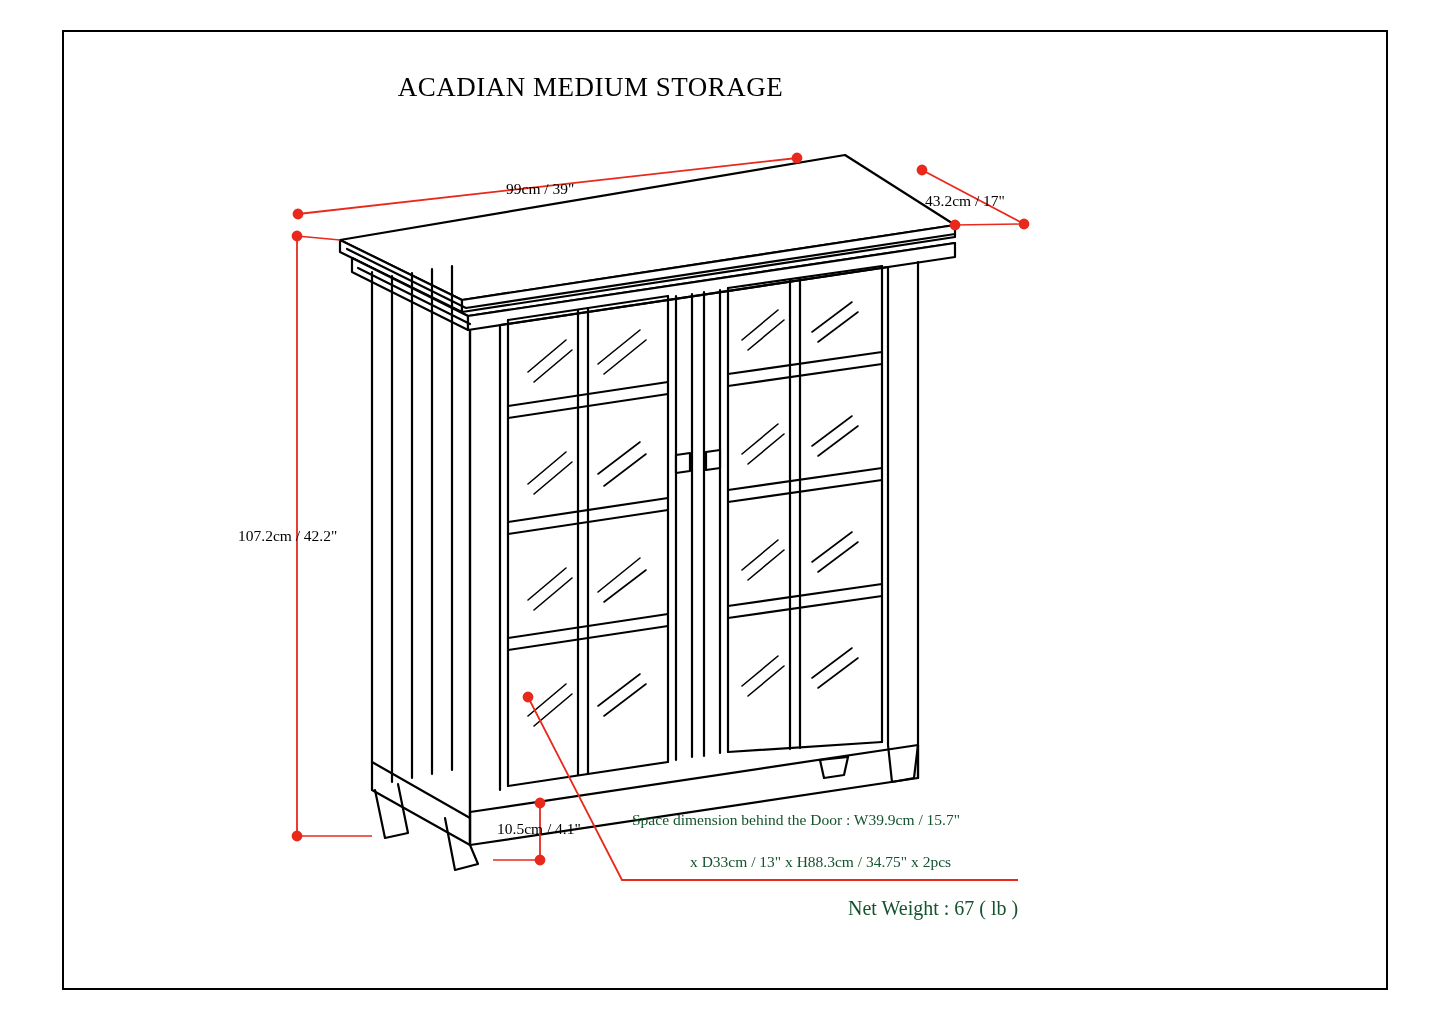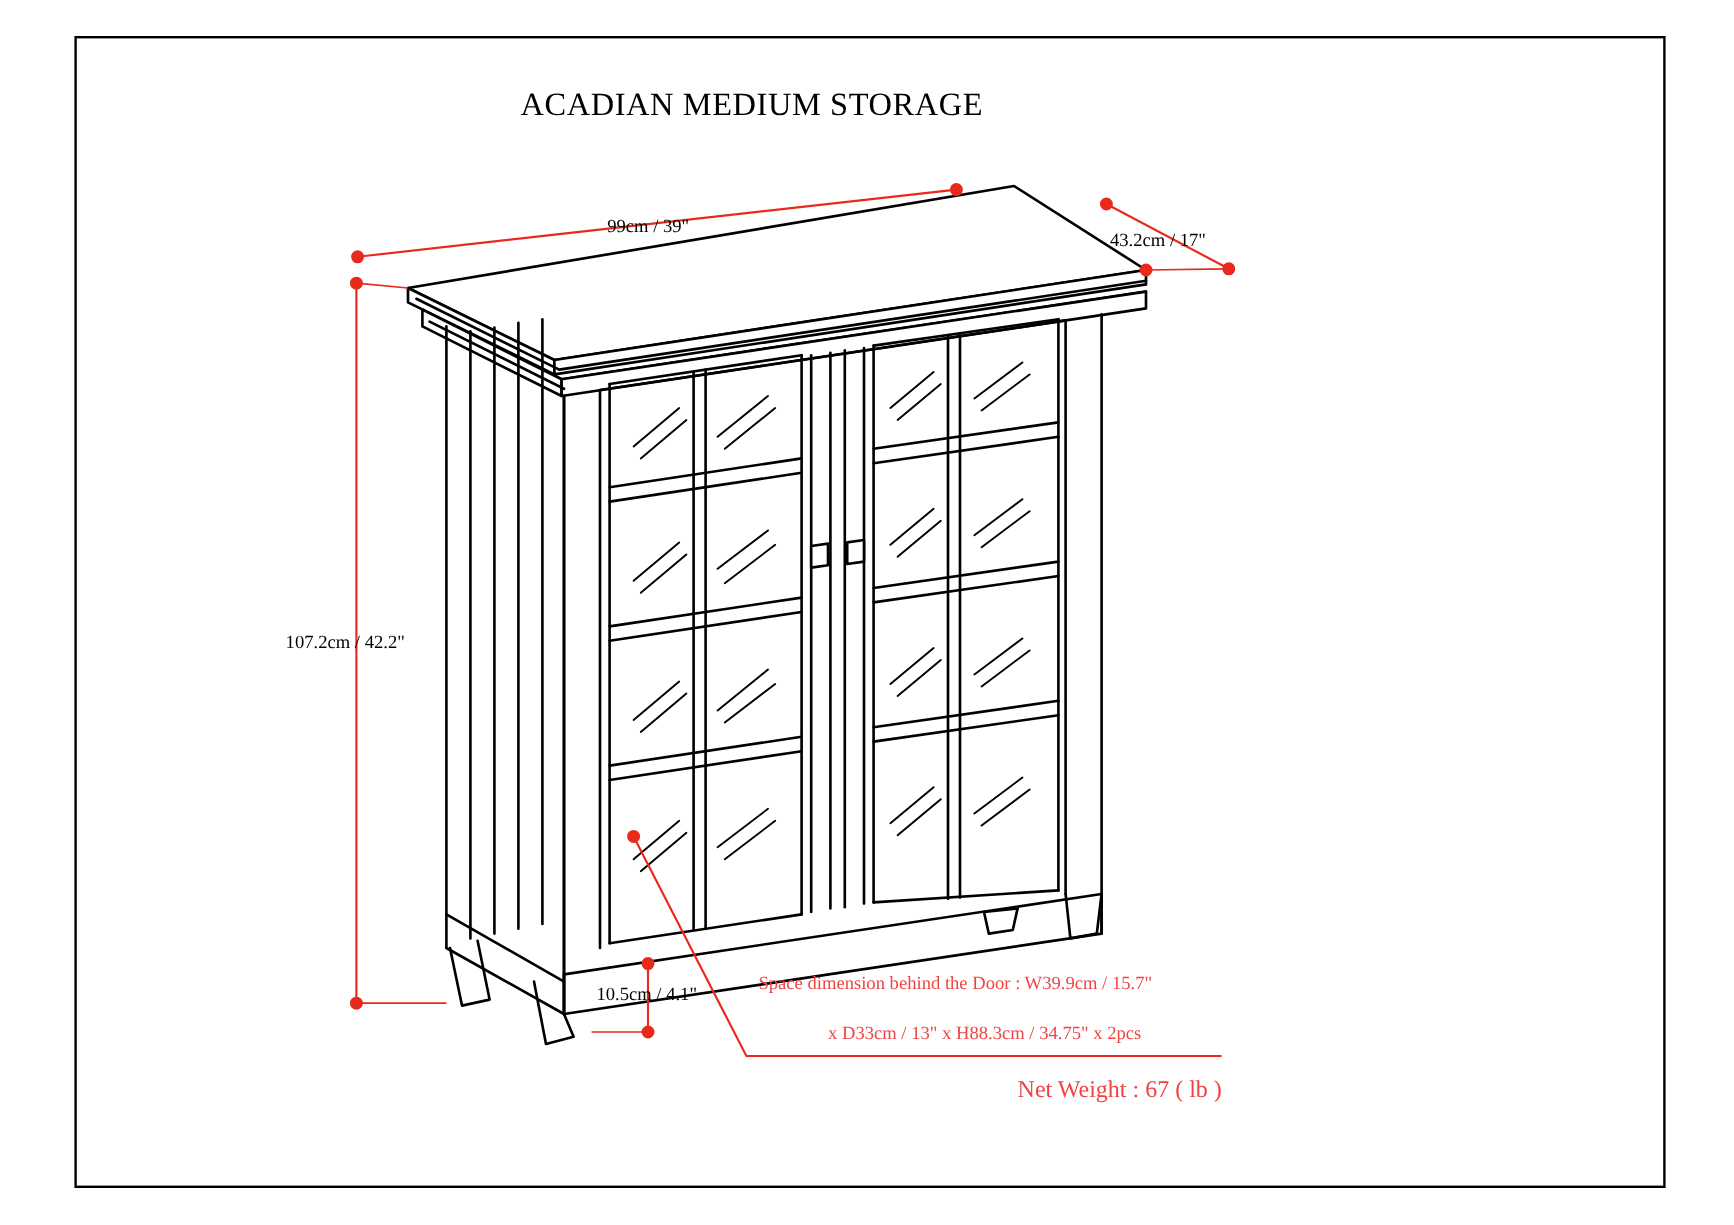--- a/index.html
+++ b/index.html
@@ -26,35 +26,34 @@
   }
   #title {
     position: absolute;
     left: 0;
     top: 72px;
     width: 1181px;
     text-align: center;
     font-size: 27px;
     letter-spacing: 0.5px;
     color: #000000;
-    padding-left: 36px;
   }
   .dimlabel {
     position: absolute;
     color: #000000;
     font-size: 15.5px;
     white-space: nowrap;
   }
   #lbl-width  { left: 506px; top: 180px; }
   #lbl-depth  { left: 925px; top: 192px; }
   #lbl-height { left: 238px; top: 527px; }
   #lbl-foot   { left: 497px; top: 820px; }
   .noteline {
     position: absolute;
-    color: #ef4444;
+    color: #14532d;
     font-size: 15.5px;
     white-space: nowrap;
   }
   #note-l1 { left: 632px; top: 811px; }
   #note-l2 { left: 690px; top: 853px; }
   #note-weight { left: 848px; top: 897px; font-size: 20px; }
   svg { display: block; }
   #art { position: absolute; left: 0; top: 0; }
 </style>
 </head>

